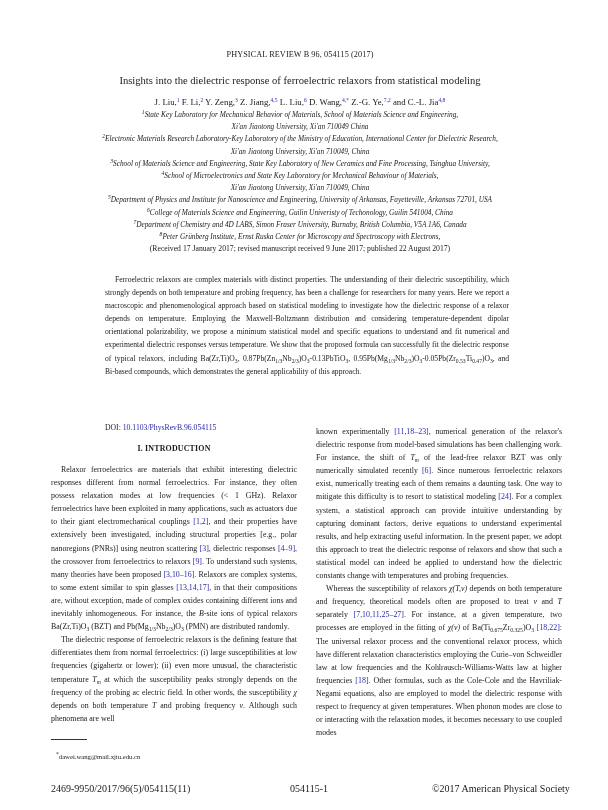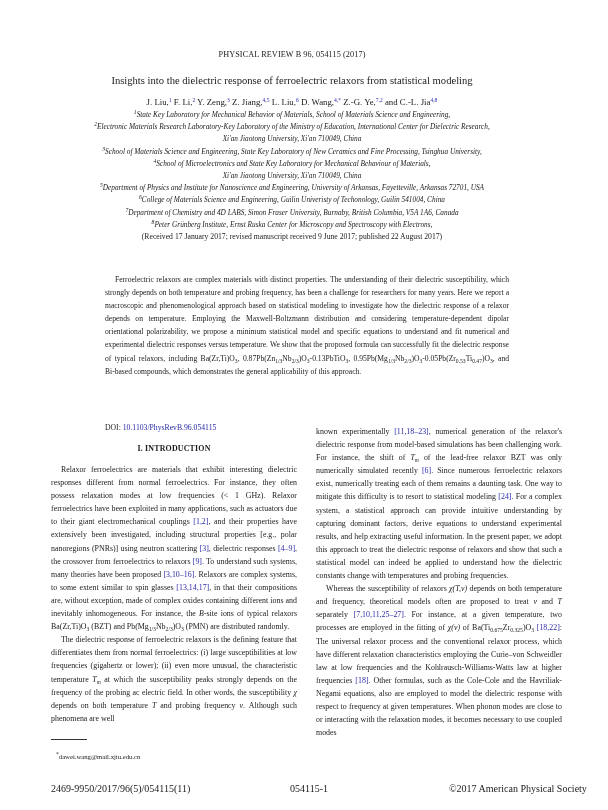--- a/index.html
+++ b/index.html
@@ -1,18 +1,18 @@
 <!DOCTYPE html>
 <html><head>
 <meta charset="utf-8">
 <style>
   html, body { margin: 0; padding: 0; background: #ffffff; }
   body { width: 608px; height: 810px; position: relative; overflow: hidden; font-family: "Liberation Serif", "DejaVu Serif", serif; color: #1a1a1a; }
   .abs { position: absolute; }
-  .center { text-align: center; left: 0; width: 584px; }
+  .center { text-align: center; left: 0; width: 584px; padding-left: 8px; }
   .journal { top: 50px; font-size: 8.2px; letter-spacing: 0.1px; }
   .title { top: 75px; font-size: 10.6px; font-weight: normal; }
   .authors { top: 97px; font-size: 8.8px; }
   sup { font-size: 5.6px; vertical-align: 3.5px; line-height: 0; }
   sub { font-size: 5.6px; vertical-align: -1.5px; line-height: 0; }
   .blue { color: #2a2aa8; }
   .aff { font-style: italic; font-size: 7.3px; line-height: 12.2px; }
   .affs { top: 109px; }
   .received { font-size: 7.7px; line-height: 12.2px; }
   .abstract { top: 273px; left: 105px; width: 404px; font-size: 7.6px; line-height: 13.1px; text-align: justify; }
@@ -22,21 +22,21 @@
   .col-left { top: 463px; left: 51px; width: 246px; }
   .col-right { top: 425px; left: 316px; width: 246px; }
   .col p { margin: 0; text-indent: 10px; }
   .col p.noindent { text-indent: 0; }
   .section-head { top: 444px; left: 51px; width: 246px; text-align: center; font-size: 7.9px; font-weight: bold; letter-spacing: 0.2px; }
   .fn-rule { top: 739px; left: 51px; width: 36px; height: 0; border-top: 0.8px solid #333; }
   .footnote { top: 753px; left: 56px; font-size: 6.7px; }
   .footer { top: 783px; font-size: 10px; }
   .footer-left { left: 51px; }
   .footer-center { left: 290px; text-align: center; }
-  .footer-right { left: 429px; padding-left: 20px; }
+  .footer-right { left: 412px; padding-left: 20px; }
   i { font-style: italic; }
 </style>
 </head>
 <body>
 
 <div class="abs center journal">PHYSICAL REVIEW B 96, 054115 (2017)</div>
 
 <div class="abs center title">Insights into the dielectric response of ferroelectric relaxors from statistical modeling</div>
 
 <div class="abs center authors">
@@ -45,20 +45,21 @@
   <span><span>Y. Zeng,</span><sup class="blue">3</sup></span>
   <span><span>Z. Jiang,</span><sup class="blue">4,5</sup></span>
   <span><span>L. Liu,</span><sup class="blue">6</sup></span>
   <span><span>D. Wang,</span><sup class="blue">4,*</sup></span>
   <span><span>Z.-G. Ye,</span><sup class="blue">7,2</sup></span>
   <span><span>and C.-L. Jia</span><sup class="blue">4,8</sup></span>
 </div>
 
 <div class="abs center affs">
   <div class="aff"><sup>1</sup><span>State Key Laboratory for Mechanical Behavior of Materials, School of Materials Science and Engineering,</span></div>
+  <div class="aff">Xi'an Jiaotong University, Xi'an 710049 China</div>
   <div class="aff"><sup>2</sup><span>Electronic Materials Research Laboratory-Key Laboratory of the Ministry of Education, International Center for Dielectric Research,</span></div>
   <div class="aff">Xi'an Jiaotong University, Xi'an 710049, China</div>
   <div class="aff"><sup>3</sup><span>School of Materials Science and Engineering, State Key Laboratory of New Ceramics and Fine Processing, Tsinghua University,</span></div>
   <div class="aff"><sup>4</sup><span>School of Microelectronics and State Key Laboratory for Mechanical Behaviour of Materials,</span></div>
   <div class="aff">Xi'an Jiaotong University, Xi'an 710049, China</div>
   <div class="aff"><sup>5</sup><span>Department of Physics and Institute for Nanoscience and Engineering, University of Arkansas, Fayetteville, Arkansas 72701, USA</span></div>
   <div class="aff"><sup>6</sup><span>College of Materials Science and Engineering, Guilin Univeristy of Techonology, Guilin 541004, China</span></div>
   <div class="aff"><sup>7</sup><span>Department of Chemistry and 4D LABS, Simon Fraser University, Burnaby, British Columbia, V5A 1A6, Canada</span></div>
   <div class="aff"><sup>8</sup><span>Peter Grünberg Institute, Ernst Ruska Center for Microscopy and Spectroscopy with Electrons,</span></div>
   <div class="received">(Received 17 January 2017; revised manuscript received 9 June 2017; published 22 August 2017)</div>

